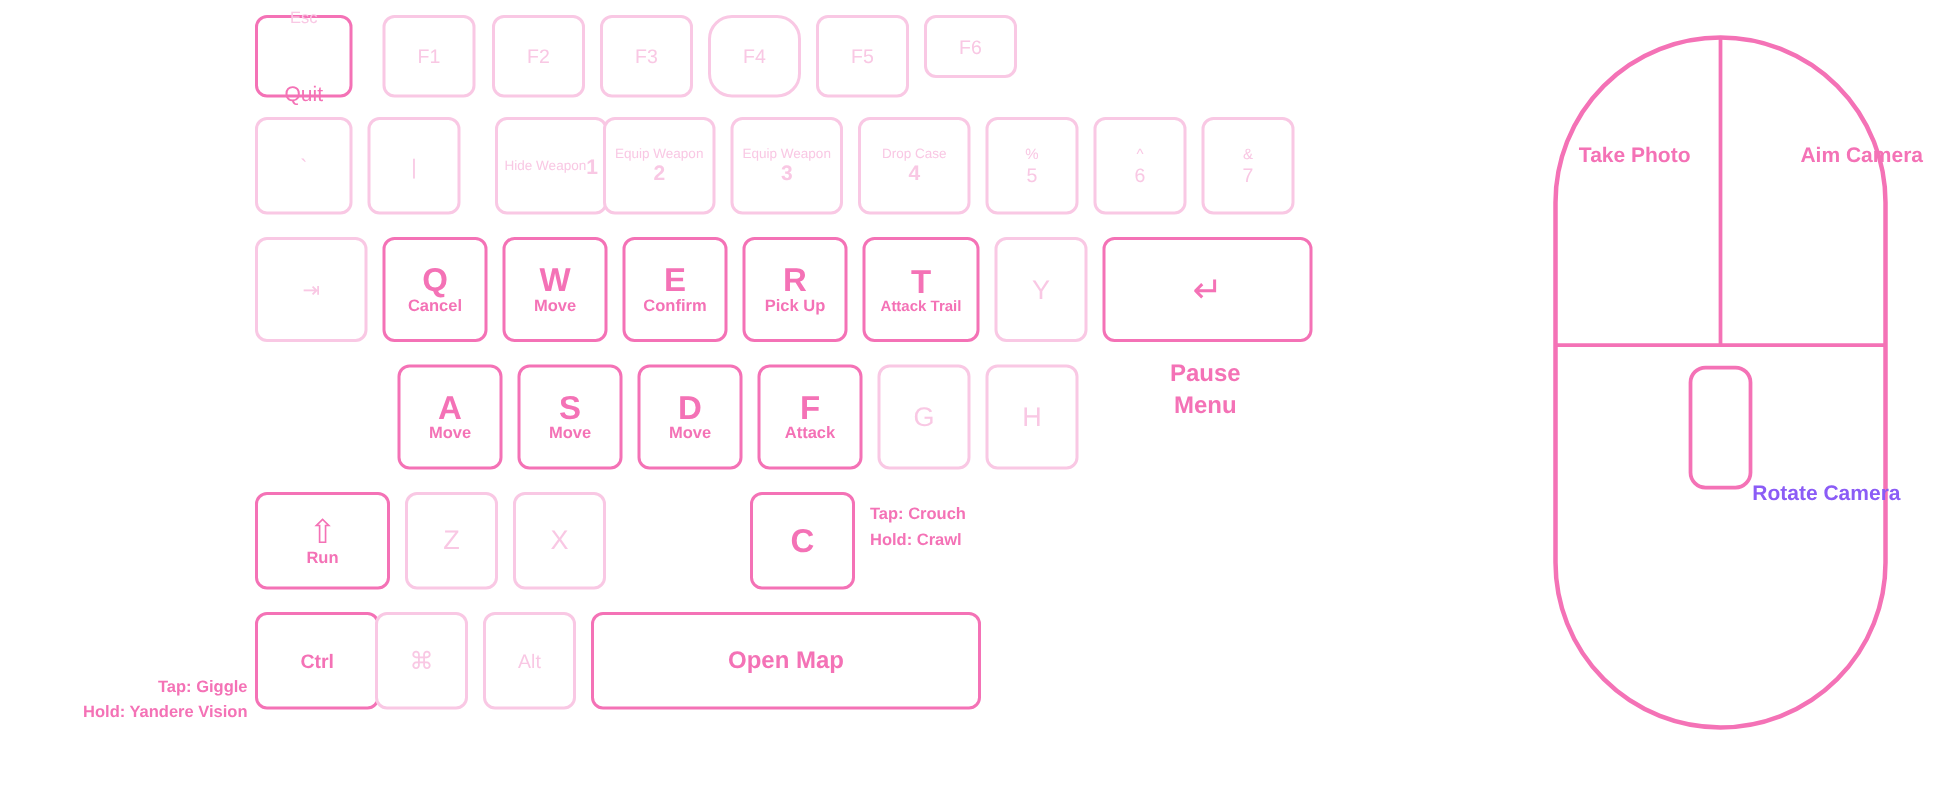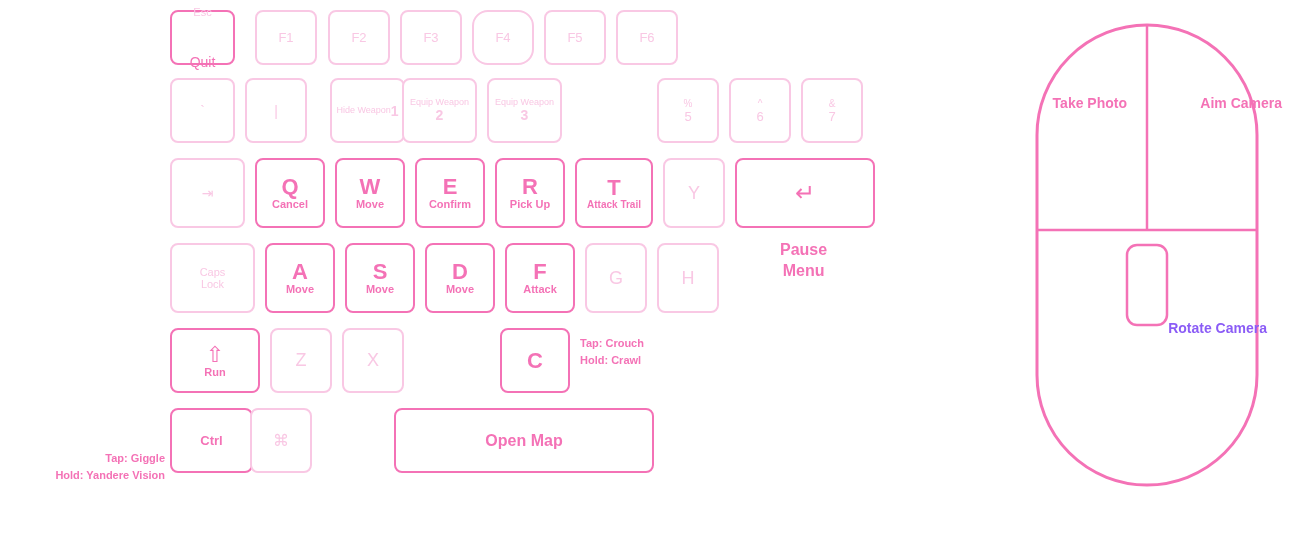--- a/index.html
+++ b/index.html
@@ -36,21 +36,21 @@
   </div>
 
   <div style="position:absolute; left:472px; top:10px; width:62px; height:55px; border:2px solid #f9c8e4; border-radius:16px; display:flex; align-items:center; justify-content:center; color:#f9c8e4; background:#fff;">
     <span style="font-size:13px;">F4</span>
   </div>
 
   <div style="position:absolute; left:544px; top:10px; width:62px; height:55px; border:2px solid #f9c8e4; border-radius:8px; display:flex; align-items:center; justify-content:center; color:#f9c8e4; background:#fff;">
     <span style="font-size:13px;">F5</span>
   </div>
 
-  <div style="position:absolute; left:616px; top:10px; width:62px; height:55px; border:2px solid #f9c8e4; border-radius:8px; display:flex; align-items:center; justify-content:center; color:#f9c8e4; background:#fff;">
+  <div style="position:absolute; left:616px; top:10px; width:62px; height:42px; border:2px solid #f9c8e4; border-radius:8px; display:flex; align-items:center; justify-content:center; color:#f9c8e4; background:#fff;">
     <span style="font-size:13px;">F6</span>
   </div>
 
 
   <div style="position:absolute; left:170px; top:78px; width:65px; height:65px; border:2px solid #f9c8e4; border-radius:8px; display:flex; align-items:center; justify-content:center; color:#f9c8e4; background:#fff;">
     <span style="font-size:14px;">`</span>
   </div>
 
   <div style="position:absolute; left:245px; top:78px; width:62px; height:65px; border:2px solid #f9c8e4; border-radius:8px; display:flex; align-items:center; justify-content:center; color:#f9c8e4; background:#fff;">
     <span style="font-size:14px;">|</span>
@@ -64,20 +64,24 @@
   <div style="position:absolute; left:402px; top:78px; width:75px; height:65px; border:2px solid #f9c8e4; border-radius:8px; display:flex; flex-direction:column; align-items:center; justify-content:center; color:#f9c8e4; background:#fff;">
     <span style="font-size:9px; text-align:center; line-height:1.1;">Equip Weapon</span>
     <span style="font-size:14px; font-weight:bold;">2</span>
   </div>
 
   <div style="position:absolute; left:487px; top:78px; width:75px; height:65px; border:2px solid #f9c8e4; border-radius:8px; display:flex; flex-direction:column; align-items:center; justify-content:center; color:#f9c8e4; background:#fff;">
     <span style="font-size:9px; text-align:center; line-height:1.1;">Equip Weapon</span>
     <span style="font-size:14px; font-weight:bold;">3</span>
   </div>
 
+  <div style="position:absolute; left:572px; top:78px; width:75px; height:65px; border:2px solid #f9c8e4; border-radius:8px; display:flex; flex-direction:column; align-items:center; justify-content:center; color:#f9c8e4; background:#fff;">
+    <span style="font-size:9px; text-align:center; line-height:1.1;">Drop Case</span>
+    <span style="font-size:14px; font-weight:bold;">4</span>
+  </div>
 
   <div style="position:absolute; left:657px; top:78px; width:62px; height:65px; border:2px solid #f9c8e4; border-radius:8px; display:flex; flex-direction:column; align-items:center; justify-content:center; color:#f9c8e4; background:#fff;">
     <span style="font-size:10px;">%</span>
     <span style="font-size:13px;">5</span>
   </div>
 
   <div style="position:absolute; left:729px; top:78px; width:62px; height:65px; border:2px solid #f9c8e4; border-radius:8px; display:flex; flex-direction:column; align-items:center; justify-content:center; color:#f9c8e4; background:#fff;">
     <span style="font-size:10px;">^</span>
     <span style="font-size:13px;">6</span>
   </div>
@@ -120,24 +124,20 @@
     <span style="font-size:18px;">Y</span>
   </div>
 
   <div style="position:absolute; left:735px; top:158px; width:140px; height:70px; border:2.5px solid #f472b6; border-radius:8px; display:flex; align-items:center; justify-content:center; color:#f472b6; background:#fff;">
     <span style="font-size:24px;">↵</span>
 
   </div>
 
   <div style="position:absolute; left:780px; top:240px; color:#f472b6; font-size:16px; font-weight:bold; text-align:center; line-height:1.3;">Pause<br>Menu</div>
 
-  <div style="position:absolute; left:170px; top:243px; width:85px; height:70px; border:2px solid #f9c8e4; border-radius:8px; display:flex; flex-direction:column; align-items:center; justify-content:center; color:#f9c8e4; background:#fff;">
-    <span style="font-size:11px;">Caps</span>
-    <span style="font-size:11px;">Lock</span>
-  </div>
 
   <div style="position:absolute; left:265px; top:243px; width:70px; height:70px; border:2.5px solid #f472b6; border-radius:8px; display:flex; flex-direction:column; align-items:center; justify-content:center; color:#f472b6; background:#fff;">
     <span style="font-size:22px; font-weight:bold; line-height:1;">A</span>
     <span style="font-size:11px; font-weight:bold;">Move</span>
   </div>
 
   <div style="position:absolute; left:345px; top:243px; width:70px; height:70px; border:2.5px solid #f472b6; border-radius:8px; display:flex; flex-direction:column; align-items:center; justify-content:center; color:#f472b6; background:#fff;">
     <span style="font-size:22px; font-weight:bold; line-height:1;">S</span>
     <span style="font-size:11px; font-weight:bold;">Move</span>
   </div>
@@ -182,20 +182,23 @@
   <div style="position:absolute; left:170px; top:408px; width:83px; height:65px; border:2.5px solid #f472b6; border-radius:8px; display:flex; align-items:center; justify-content:center; color:#f472b6; background:#fff;">
     <span style="font-size:13px; font-weight:bold;">Ctrl</span>
   </div>
 
   <div style="position:absolute; left:10px; top:450px; color:#f472b6; font-size:11px; font-weight:bold; text-align:right; line-height:1.5; width:155px;">Tap: Giggle<br>Hold: Yandere Vision</div>
 
   <div style="position:absolute; left:250px; top:408px; width:62px; height:65px; border:2px solid #f9c8e4; border-radius:8px; display:flex; align-items:center; justify-content:center; color:#f9c8e4; background:#fff;">
     <span style="font-size:16px;">⌘</span>
   </div>
 
+  <div style="position:absolute; left:322px; top:408px; width:62px; height:65px; border:2px solid #f9c8e4; border-radius:8px; display:flex; align-items:center; justify-content:center; color:#f9c8e4; background:#fff;">
+    <span style="font-size:13px;">Alt</span>
+  </div>
 
   <div style="position:absolute; left:394px; top:408px; width:260px; height:65px; border:2.5px solid #f472b6; border-radius:8px; display:flex; align-items:center; justify-content:center; color:#f472b6; background:#fff;">
     <span style="font-size:16px; font-weight:bold;">Open Map</span>
   </div>
 
   <svg style="position:absolute; right:15px; top:15px; width:280px; height:500px;" viewBox="0 0 280 500">
 
     <rect x="30" y="10" width="220" height="460" rx="110" ry="110" fill="none" stroke="#f472b6" stroke-width="3"></rect>
 
     <line x1="140" y1="10" x2="140" y2="215" stroke="#f472b6" stroke-width="2.5"></line>

